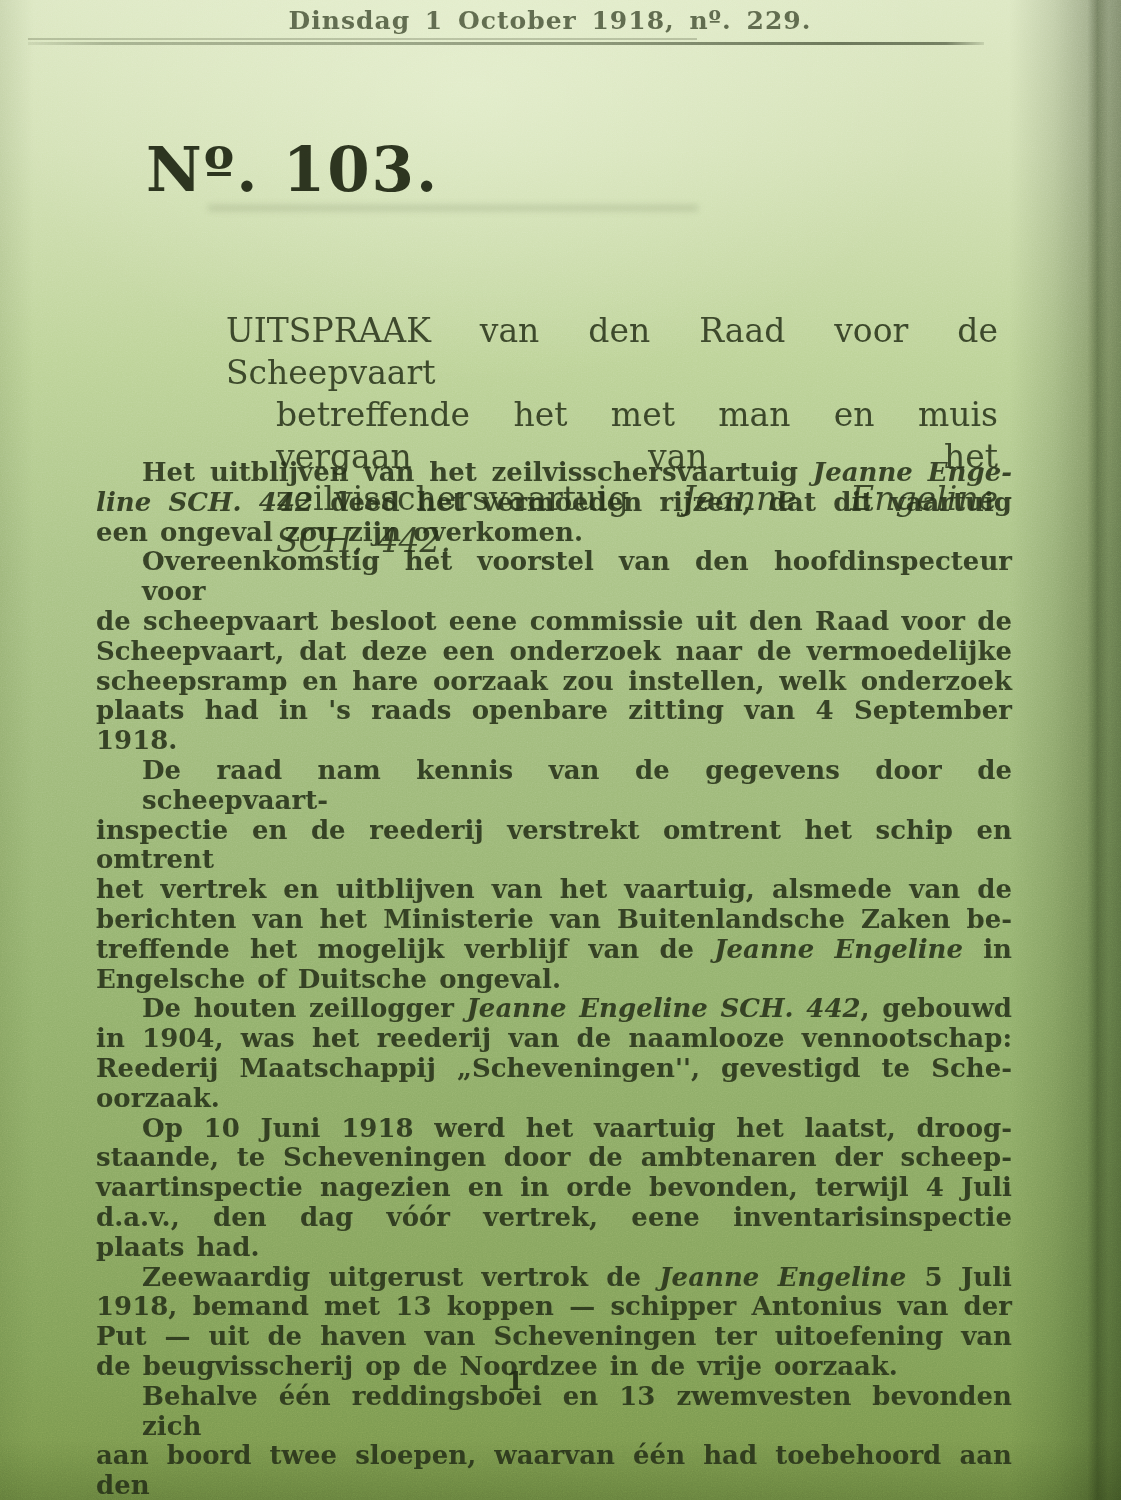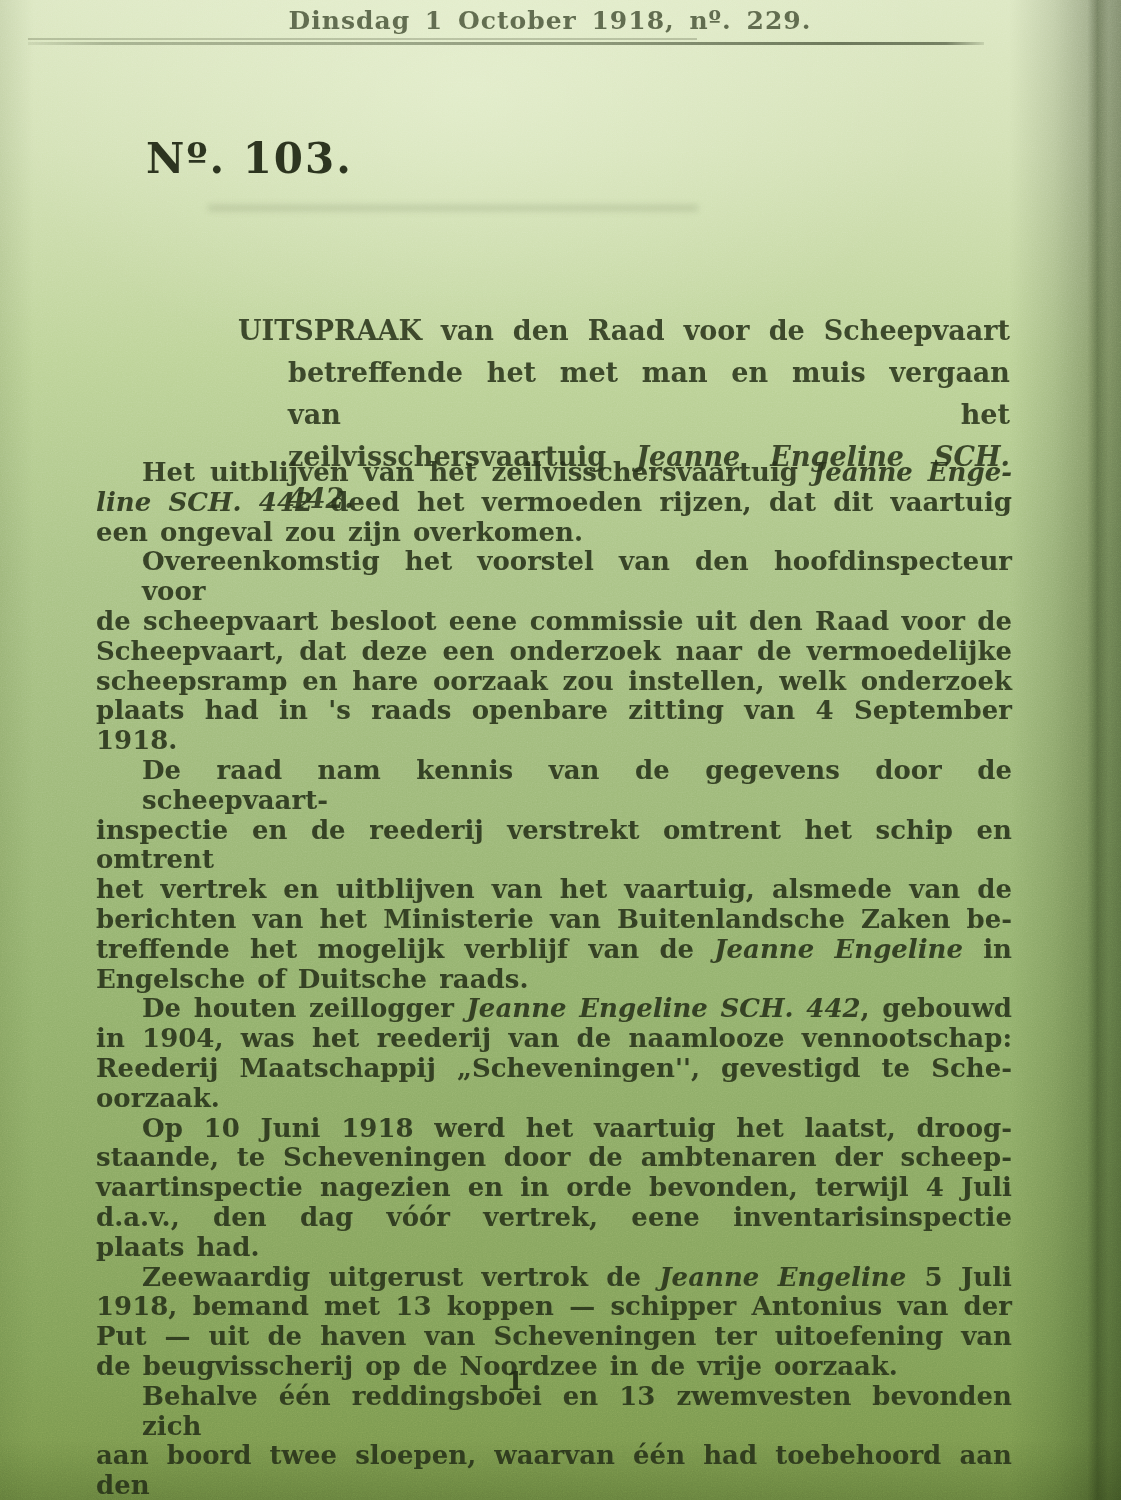--- a/index.html
+++ b/index.html
@@ -31,32 +31,32 @@
       rgba(35,46,22,.55) 96%, rgba(35,46,22,.12) 100%);
     filter:blur(.4px);
   }
   .masthead-rule::before {
     content:""; position:absolute; top:-4px; left:0; width:70%; height:1.5px;
     background:rgba(40,52,25,.22);
   }
 
   .issue-heading {
     position:absolute; top:134px; left:146px;
-    font-size:42px; font-weight:bold; letter-spacing:2px;
+    font-size:61px; font-weight:bold; letter-spacing:2px;
     color:rgba(30,38,18,.92); filter:blur(.4px);
   }
 
   .showthrough {
     position:absolute; top:205px; left:208px; width:490px; height:6px;
     background:rgba(55,70,32,.15); filter:blur(3px);
   }
 
   .title-block {
-    position:absolute; top:310px; left:238px; width:772px;
-    font-size:27px; font-weight:bold; line-height:42px;
+    position:absolute; top:310px; left:226px; width:772px;
+    font-size:33px; font-weight:normal; line-height:42px;
     color:rgba(38,48,24,.85); word-spacing:4px; filter:blur(.45px);
   }
   .title-line { text-align:justify; text-align-last:justify; }
   .title-line.cont { padding-left:50px; }
   .title-block .title-line:last-child { text-align-last:left; }
 
   .body-text {
     position:absolute; top:458px; left:96px; width:916px;
     font-size:26px; font-weight:bold; line-height:29.8px;
     color:rgba(38,48,24,.87); word-spacing:3px; filter:blur(.45px);
@@ -109,21 +109,21 @@
         <div class="line">Scheepvaart, dat deze een onderzoek naar de vermoedelijke</div>
         <div class="line">scheepsramp en hare oorzaak zou instellen, welk onderzoek</div>
         <div class="line">plaats had in 's raads openbare zitting van 4 September 1918.</div>
       </div>
       <div class="para">
         <div class="line">De raad nam kennis van de gegevens door de scheepvaart-</div>
         <div class="line">inspectie en de reederij verstrekt omtrent het schip en omtrent</div>
         <div class="line">het vertrek en uitblijven van het vaartuig, alsmede van de</div>
         <div class="line">berichten van het Ministerie van Buitenlandsche Zaken be-</div>
         <div class="line">treffende het mogelijk verblijf van de <i>Jeanne Engeline</i> in</div>
-        <div class="line">Engelsche of Duitsche raads.</div>
+        <div class="line">Engelsche of Duitsche ongeval.</div>
       </div>
       <div class="para">
         <div class="line">De houten zeillogger <i>Jeanne Engeline SCH. 442</i>, gebouwd</div>
         <div class="line">in 1904, was het reederij van de naamlooze vennootschap:</div>
         <div class="line">Reederij Maatschappij „Scheveningen'', gevestigd te Sche-</div>
         <div class="line">oorzaak.</div>
       </div>
       <div class="para">
         <div class="line">Op 10 Juni 1918 werd het vaartuig het laatst, droog-</div>
         <div class="line">staande, te Scheveningen door de ambtenaren der scheep-</div>

